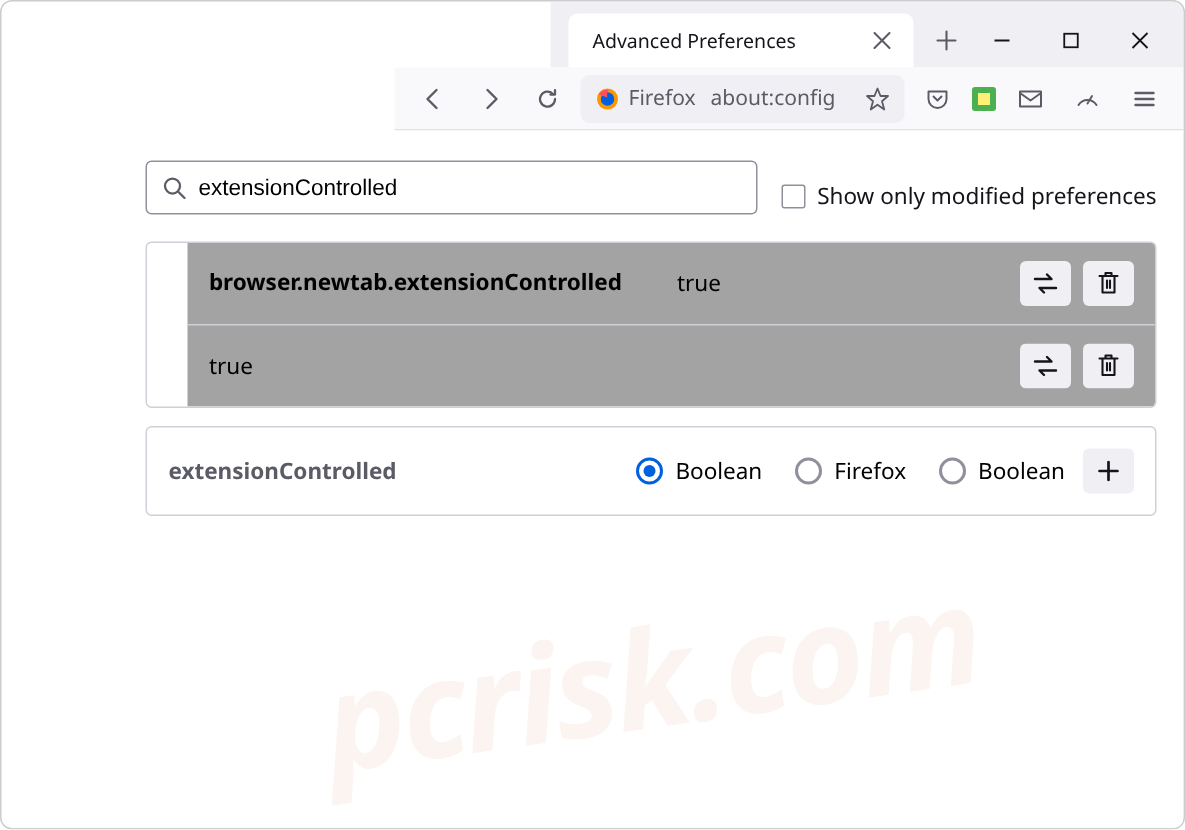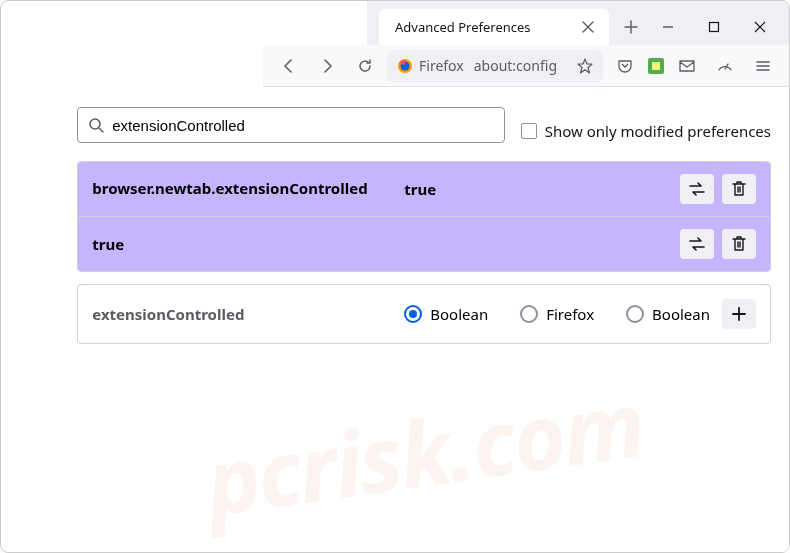--- a/index.html
+++ b/index.html
@@ -33,32 +33,32 @@
 
 .search-row { display: flex; align-items: center; gap: 16px; margin-bottom: 18px; }
 .search-box { flex: 1; display: flex; align-items: center; border: 1px solid #8f8f9d; border-radius: 4px; height: 36px; padding: 0 10px; gap: 8px; max-width: 480px; }
 .search-box input { flex: 1; border: none; outline: none; font-size: 15px; background: transparent; }
 .checkbox-row { display: flex; align-items: center; gap: 8px; font-size: 15px; color: #15141a; margin-top: 12px; }
 .checkbox { width: 16px; height: 16px; border: 1px solid #8f8f9d; border-radius: 2px; cursor: pointer; }
 
 
 .prefs-group { border: 1px solid #cfcfd8; border-radius: 4px; overflow: hidden; margin-bottom: 12px; }
 .pref-row { display: flex; align-items: center; padding: 12px 14px; gap: 12px; font-size: 15px; }
-.pref-row.modified { background: #c4b5fd; }
+.pref-row.modified { background: #a3a3a3; margin-left: 27px; }
 .pref-row + .pref-row { border-top: 1px solid #cfcfd8; }
 .pref-name { width: 300px; font-weight: 700; word-break: break-word; line-height: 1.3; }
-.pref-value { flex: 1; font-weight: 700; }
+.pref-value { flex: 1; font-weight: 400; }
 .pref-actions { display: flex; gap: 8px; }
 .icon-btn { width: 34px; height: 30px; display: flex; align-items: center; justify-content: center; border: 1px solid transparent; border-radius: 4px; cursor: pointer; background: #f0f0f4; }
 
 
 .new-pref-group { border: 1px solid #cfcfd8; border-radius: 4px; overflow: hidden; }
 .new-pref-row { display: flex; align-items: center; padding: 14px 14px; gap: 12px; font-size: 15px; }
 .new-pref-name { width: 300px; font-weight: 700; color: #5b5b66; }
-.radio-group { flex: 1; display: flex; gap: 32px; }
+.radio-group { flex: 1; display: flex; gap: 22px; }
 .radio-item { display: flex; align-items: center; gap: 8px; cursor: pointer; }
 .radio { width: 18px; height: 18px; border: 2px solid #8f8f9d; border-radius: 50%; display: flex; align-items: center; justify-content: center; }
 .radio.selected { border-color: #0060df; }
 .radio.selected::after { content: ''; width: 8px; height: 8px; background: #0060df; border-radius: 50%; }
 .add-btn { width: 34px; height: 30px; display: flex; align-items: center; justify-content: center; background: #f0f0f4; border-radius: 4px; cursor: pointer; }
 
 
 .watermark { position: absolute; bottom: 40px; left: 50%; transform: translate(-50%, 0) rotate(-8deg); font-size: 90px; font-weight: 700; color: rgba(200,120,60,0.08); font-style: italic; letter-spacing: -2px; pointer-events: none; white-space: nowrap; }
 
 svg { display: block; }

